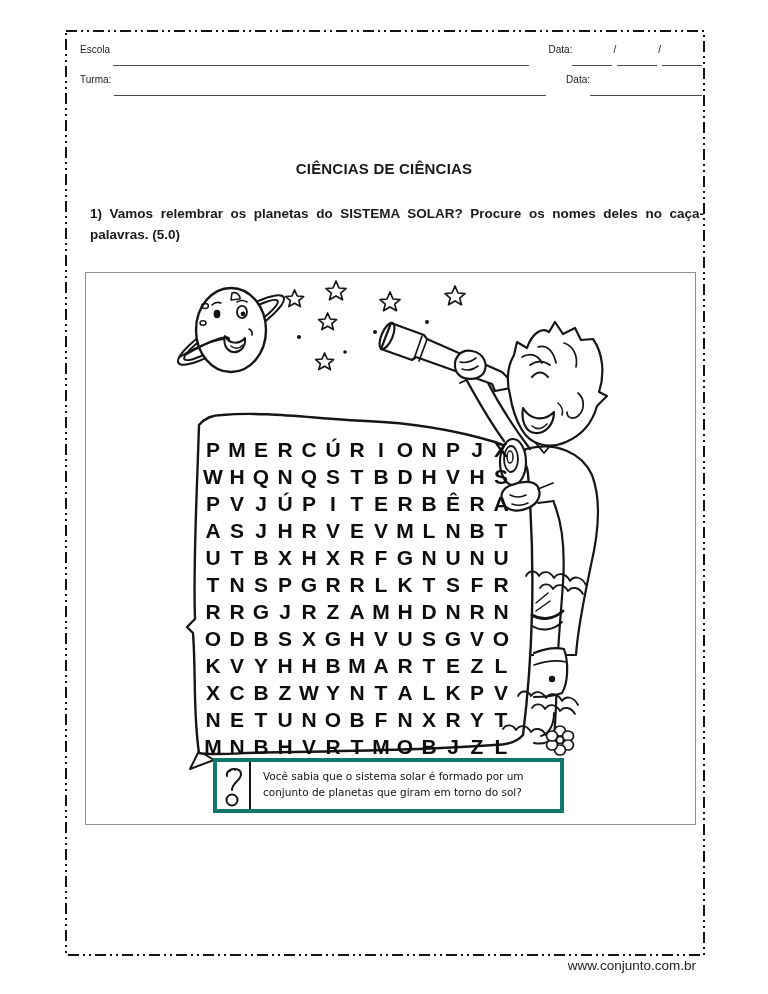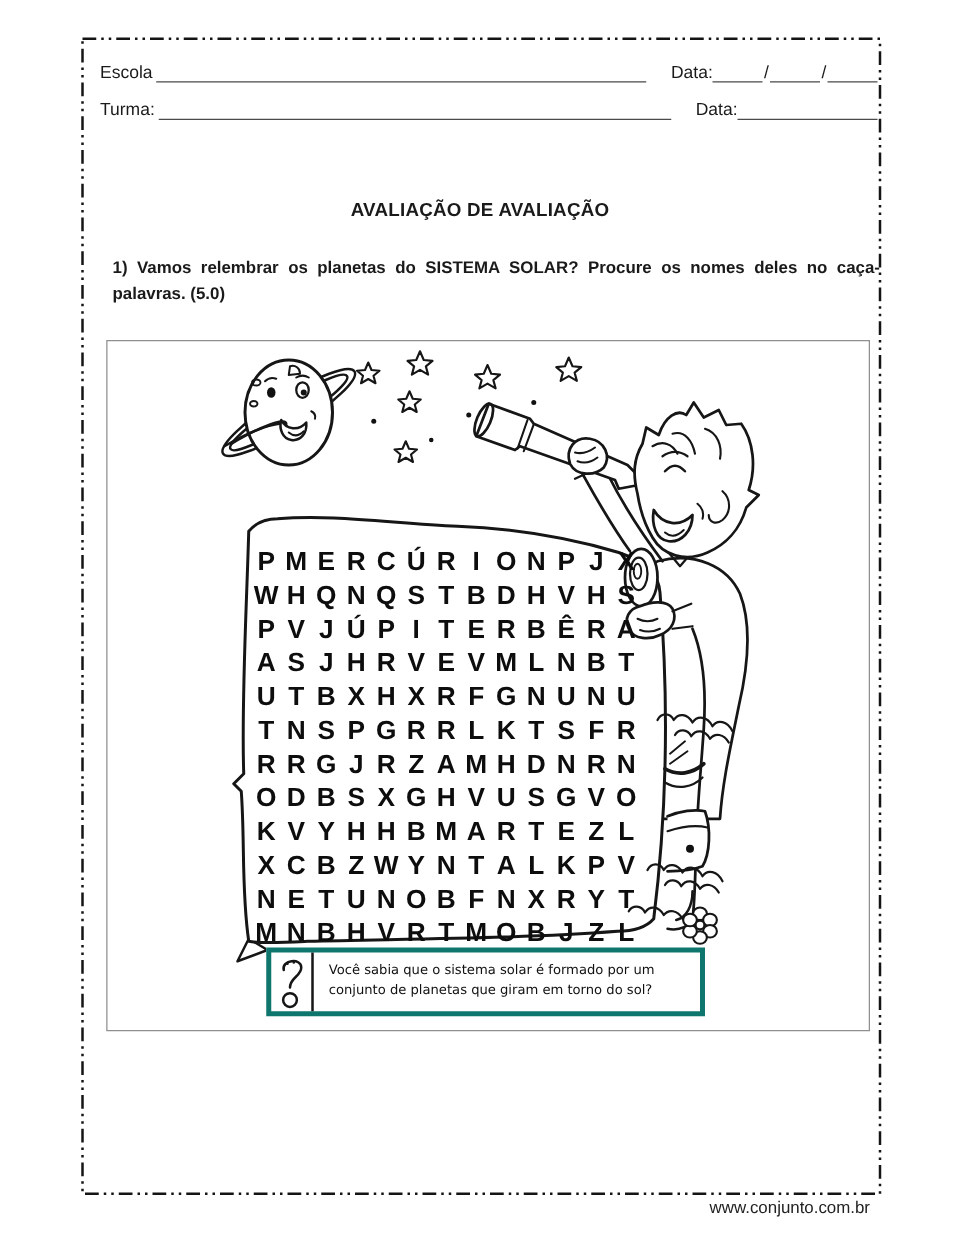--- a/index.html
+++ b/index.html
@@ -2,21 +2,21 @@
 <html><head>
 <meta charset="utf-8">
 <style>
   html,body{margin:0;padding:0;background:#ffffff;}
   .page{position:relative;width:768px;height:994px;background:#fff;overflow:hidden;
         font-family:"Liberation Sans",sans-serif;color:#1a1a1a;}
   svg{display:block}
   .border-svg{position:absolute;left:0;top:0;}
   
   .header{position:absolute;left:80px;top:44px;width:622px;}
-  .hrow{display:flex;align-items:flex-end;height:22px;margin-bottom:8px;font-size:14px;}
+  .hrow{display:flex;height:22px;margin-bottom:8px;font-size:10px;}
   .lbl{white-space:nowrap;padding-bottom:1px;}
   .lbl.right{margin-left:20px;}
   .fill{flex:1;border-bottom:1px solid #4a4a4a;margin-left:3px;}
   .seg{width:40px;border-bottom:1px solid #4a4a4a;}
   .slash{padding:0 1px 1px 1px;}
   .turma-fill{width:112px;border-bottom:1px solid #4a4a4a;}
   
   .title{position:absolute;left:0;top:160px;width:100%;text-align:center;
          font-size:15px;font-weight:bold;letter-spacing:.2px;}
   .question{position:absolute;left:90px;top:203px;width:614px;font-size:13.5px;
@@ -59,21 +59,21 @@
       <span class="seg" data-interactable="false"></span>
     </div>
     <div class="hrow" data-interactable="false">
       <span class="lbl" data-interactable="false">Turma:</span>
       <span class="fill" data-interactable="false"></span>
       <span class="lbl right" data-interactable="false">Data:</span>
       <span class="turma-fill" data-interactable="false"></span>
     </div>
   </div>
 
-  <div class="title" data-interactable="false">AVALIAÇÃO DE AVALIAÇÃO</div>
+  <div class="title" data-interactable="false">CIÊNCIAS DE CIÊNCIAS</div>
   <div class="question" data-interactable="false">1) Vamos relembrar os planetas do SISTEMA SOLAR? Procure os nomes deles no caça-palavras. (5.0)</div>
 
   <div class="figure" data-interactable="false">
 
     <svg class="illo" width="609" height="551" viewBox="0 0 609 551" data-interactable="false" fill="none" stroke="#161616" stroke-width="2" stroke-linecap="round" stroke-linejoin="round">
 
       <g data-interactable="false">
         <g transform="translate(145,57) rotate(-32)">
           <ellipse rx="62" ry="13"></ellipse>
           <ellipse rx="55" ry="9"></ellipse>

